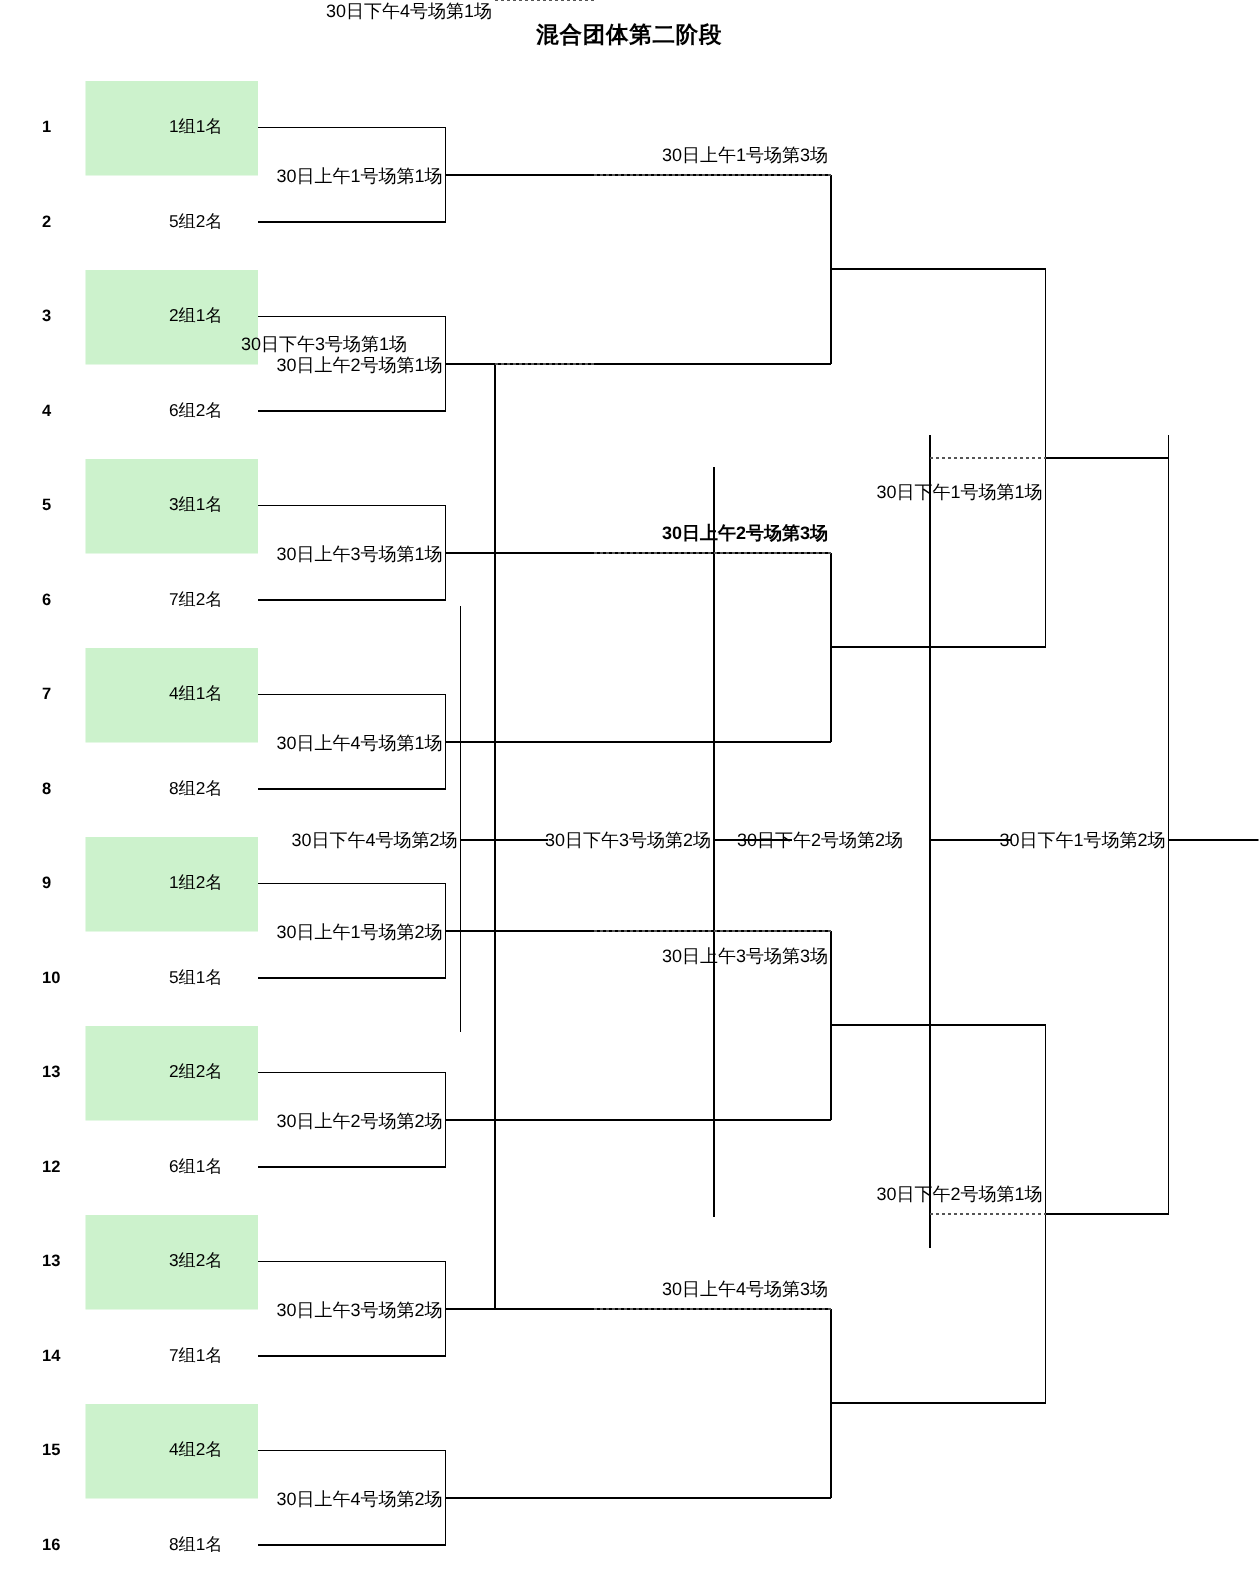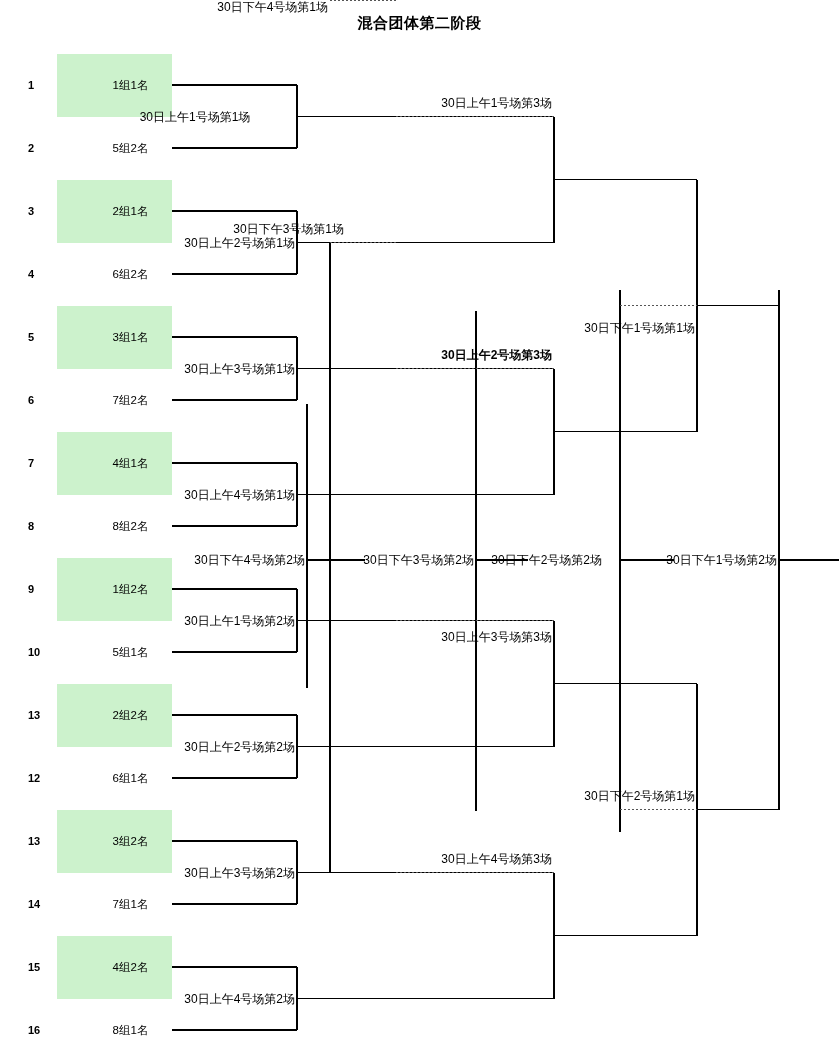--- a/index.html
+++ b/index.html
@@ -232,35 +232,35 @@
         <div class="seed-num">15</div>
         <div class="seed-name">4组2名</div>
       </div>
       <div class="seed-row" style="top: 1019px;">
         <div class="seed-num">16</div>
         <div class="seed-name">8组1名</div>
       </div>
     </div>
 
   <div id="label-layer">
-      <div class="match-label anchor-right" style="top: 109.5px; left: 95px; width: 200px; text-align: center;">30日上午1号场第1场</div>
+      <div class="match-label anchor-right" style="top: 109.5px; left: 95px; width: 200px;">30日上午1号场第1场</div>
       <div class="match-label anchor-right" style="top: 235.5px; left: 95px; width: 200px;">30日上午2号场第1场</div>
       <div class="match-label anchor-right" style="top: 361.5px; left: 95px; width: 200px;">30日上午3号场第1场</div>
       <div class="match-label anchor-right" style="top: 487.5px; left: 95px; width: 200px;">30日上午4号场第1场</div>
       <div class="match-label anchor-right" style="top: 613.5px; left: 95px; width: 200px;">30日上午1号场第2场</div>
       <div class="match-label anchor-right" style="top: 739.5px; left: 95px; width: 200px;">30日上午2号场第2场</div>
       <div class="match-label anchor-right" style="top: 865.5px; left: 95px; width: 200px;">30日上午3号场第2场</div>
       <div class="match-label anchor-right" style="top: 991.5px; left: 95px; width: 200px;">30日上午4号场第2场</div>
       <div class="match-label anchor-right" style="top: 95.5px; left: 352px; width: 200px;">30日上午1号场第3场</div>
       <div class="match-label anchor-right" style="top: 347.5px; left: 352px; width: 200px; font-weight: bold;">30日上午2号场第3场</div>
       <div class="match-label anchor-right" style="top: 602px; left: 352px; width: 200px; margin-top: 28px;">30日上午3号场第3场</div>
       <div class="match-label anchor-right" style="top: 851.5px; left: 352px; width: 200px;">30日上午4号场第3场</div>
       <div class="match-label anchor-right" style="top: 284.5px; left: 495px; width: 200px; margin-top: 36px;">30日下午1号场第1场</div>
       <div class="match-label anchor-right" style="top: 788.5px; left: 495px; width: 200px;">30日下午2号场第1场</div>
-      <div class="match-label anchor-right" style="top: 221.5px; left: 144px; width: 200px;">30日下午3号场第1场</div>
+      <div class="match-label anchor-right" style="top: 221.5px; left: 116px; width: 200px; text-align: center;">30日下午3号场第1场</div>
       <div class="match-label anchor-right" style="left: 128px; width: 200px;">30日下午4号场第1场</div>
       <div class="match-label anchor-right" style="top: 553px; left: 105px; width: 200px;">30日下午4号场第2场</div>
       <div class="match-label anchor-right" style="top: 553px; left: 274px; width: 200px;">30日下午3号场第2场</div>
       <div class="match-label anchor-right" style="top: 553px; left: 402px; width: 200px;">30日下午2号场第2场</div>
       <div class="match-label anchor-right" style="top: 553px; left: 577px; width: 200px;">30日下午1号场第2场</div>
     </div>
 
 </div>
 
 </body></html>

